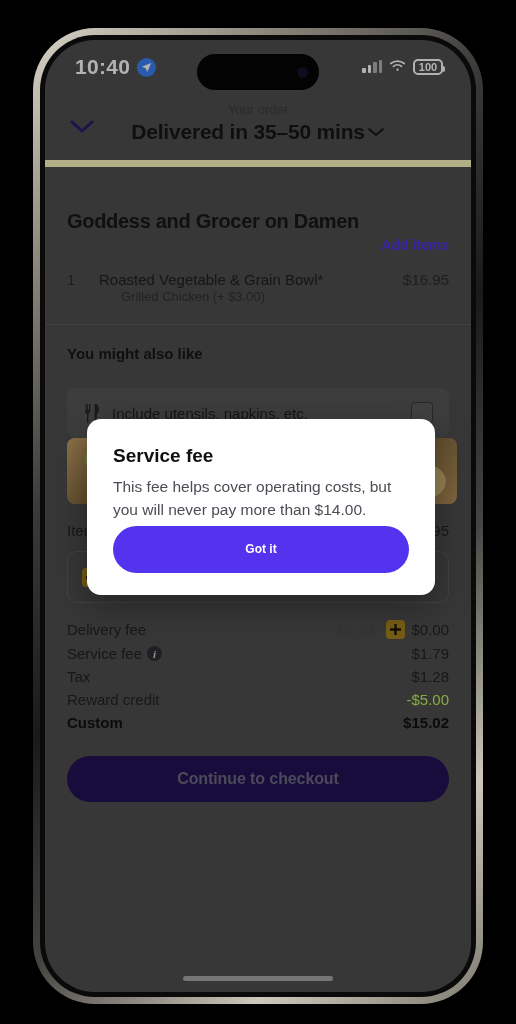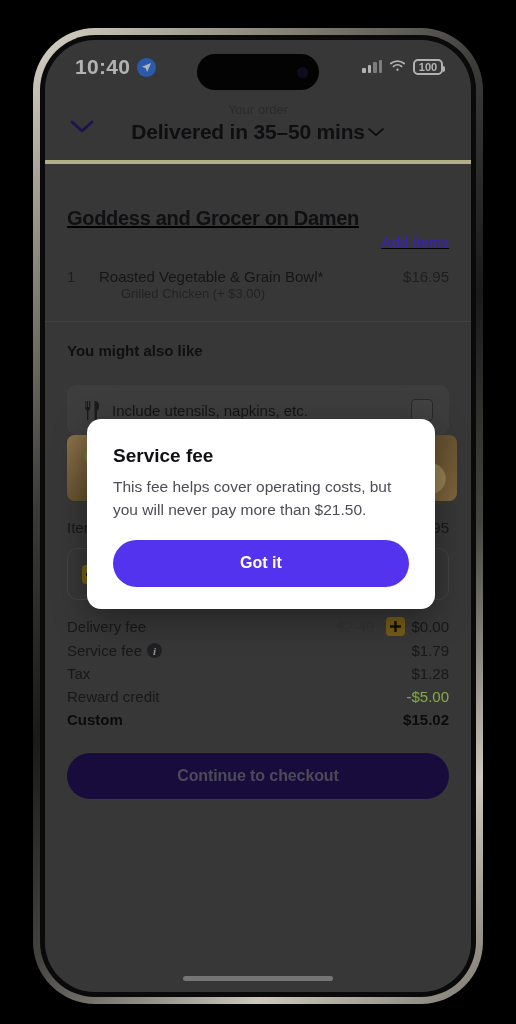--- a/index.html
+++ b/index.html
@@ -81,38 +81,38 @@
     z-index: 6; display:flex; align-items:center; justify-content:flex-end; padding-right:11px;
   }
   #island-camera { width: 11px; height: 11px; border-radius: 50%; background: #16122b; }
 
   
   #app { position: absolute; inset: 0; padding-top: 54px; display: flex; flex-direction: column; }
 
   
   #order-header {
     position: relative; padding: 8px 22px 16px;
-    border-bottom: 4px solid #fef9c3;
+    border-bottom: 7px solid #fef9c3;
     flex-shrink: 0;
   }
   #back-chevron {
     position: absolute; left: 22px; top: 22px;
     width: 30px; height: 20px; display:flex;align-items:center;justify-content:center;
   }
   #back-chevron svg { width: 26px; height: 16px; }
   #order-sub { text-align:center; font-size: 13px; color:#3d3d3d; margin-bottom: 3px; }
   #order-title-row { display:flex;align-items:center;justify-content:center;gap:2px; }
   #order-title { font-size: 21px; font-weight: bold; color: #16161a; letter-spacing: -.2px; }
   #order-title-chevron svg { width: 18px; height: 12px; display:block; }
 
   
   #body { flex: 1; overflow: hidden; position: relative; }
 
   
-  #store-row { display:flex;align-items:center;justify-content:space-between; padding: 22px 22px 0; text-decoration: underline; }
+  #store-row { display:flex;align-items:center;justify-content:space-between; padding: 22px 22px 0; }
   #store-name { font-size: 20px; font-weight: bold; color:#17171b; letter-spacing:-.3px;}
   #add-items { font-size: 14px; color:#5433ee; font-weight: 600; margin-top: 48px;}
 
   #item-row { display:flex; padding: 18px 22px 20px; border-bottom:1px solid #5d5d5d; }
   #item-qty { width: 32px; font-size: 15px; color:#2c2c30; }
   #item-mid { flex:1; }
   #item-name { font-size: 15px; color:#1f1f23; }
   #item-opt { font-size: 13px; color:#323236; margin-top:1px; padding-left: 22px;}
   #item-price { font-size: 15px; color:#2c2c30; }
 
@@ -218,22 +218,22 @@
   #modal {
     position:absolute; z-index:50;
     left: 42px; top: 379px; width: 348px;
     background:#fff; border-radius:14px;
     padding: 26px 26px 22px;
     box-shadow: 0 10px 34px rgba(0,0,0,.35);
   }
   #modal-title { font-size:19px;font-weight:bold;color:#101014; }
   #modal-body { font-size:15.5px;color:#4d4d56;line-height:1.48;margin-top:9px; }
   #modal-btn {
-    margin-top:18px;width:100%;height:47px;border-radius:24px;
-    background:#5433ee;color:#fff;font-size:16px;font-weight:bold;
+    margin-top:4px;width:100%;height:47px;border-radius:24px;
+    background:#5433ee;color:#fff;font-size:12px;font-weight:bold;
     display:flex;align-items:center;justify-content:center;border:none;cursor:pointer;
     font-family:"Liberation Sans",sans-serif;
   }
 </style>
 </head>
 <body>
 
 <div id="phone-frame">
   <div class="side-btn" id="btn-silent"></div>
   <div class="side-btn" id="btn-vol-up"></div>
@@ -392,19 +392,19 @@
             <div id="checkout-btn">Continue to checkout</div>
           </div>
         </div>
 
         <div id="home-indicator"></div>
       </div>
 
       <div id="dim"></div>
       <div id="modal">
         <div id="modal-title">Service fee</div>
-        <div id="modal-body">This fee helps cover operating costs, but you will never pay more than $21.50.</div>
+        <div id="modal-body">This fee helps cover operating costs, but you will never pay more than $14.00.</div>
         <button id="modal-btn">Got it</button>
       </div>
 
     </div>
   </div>
 </div>
 
 </body></html>

